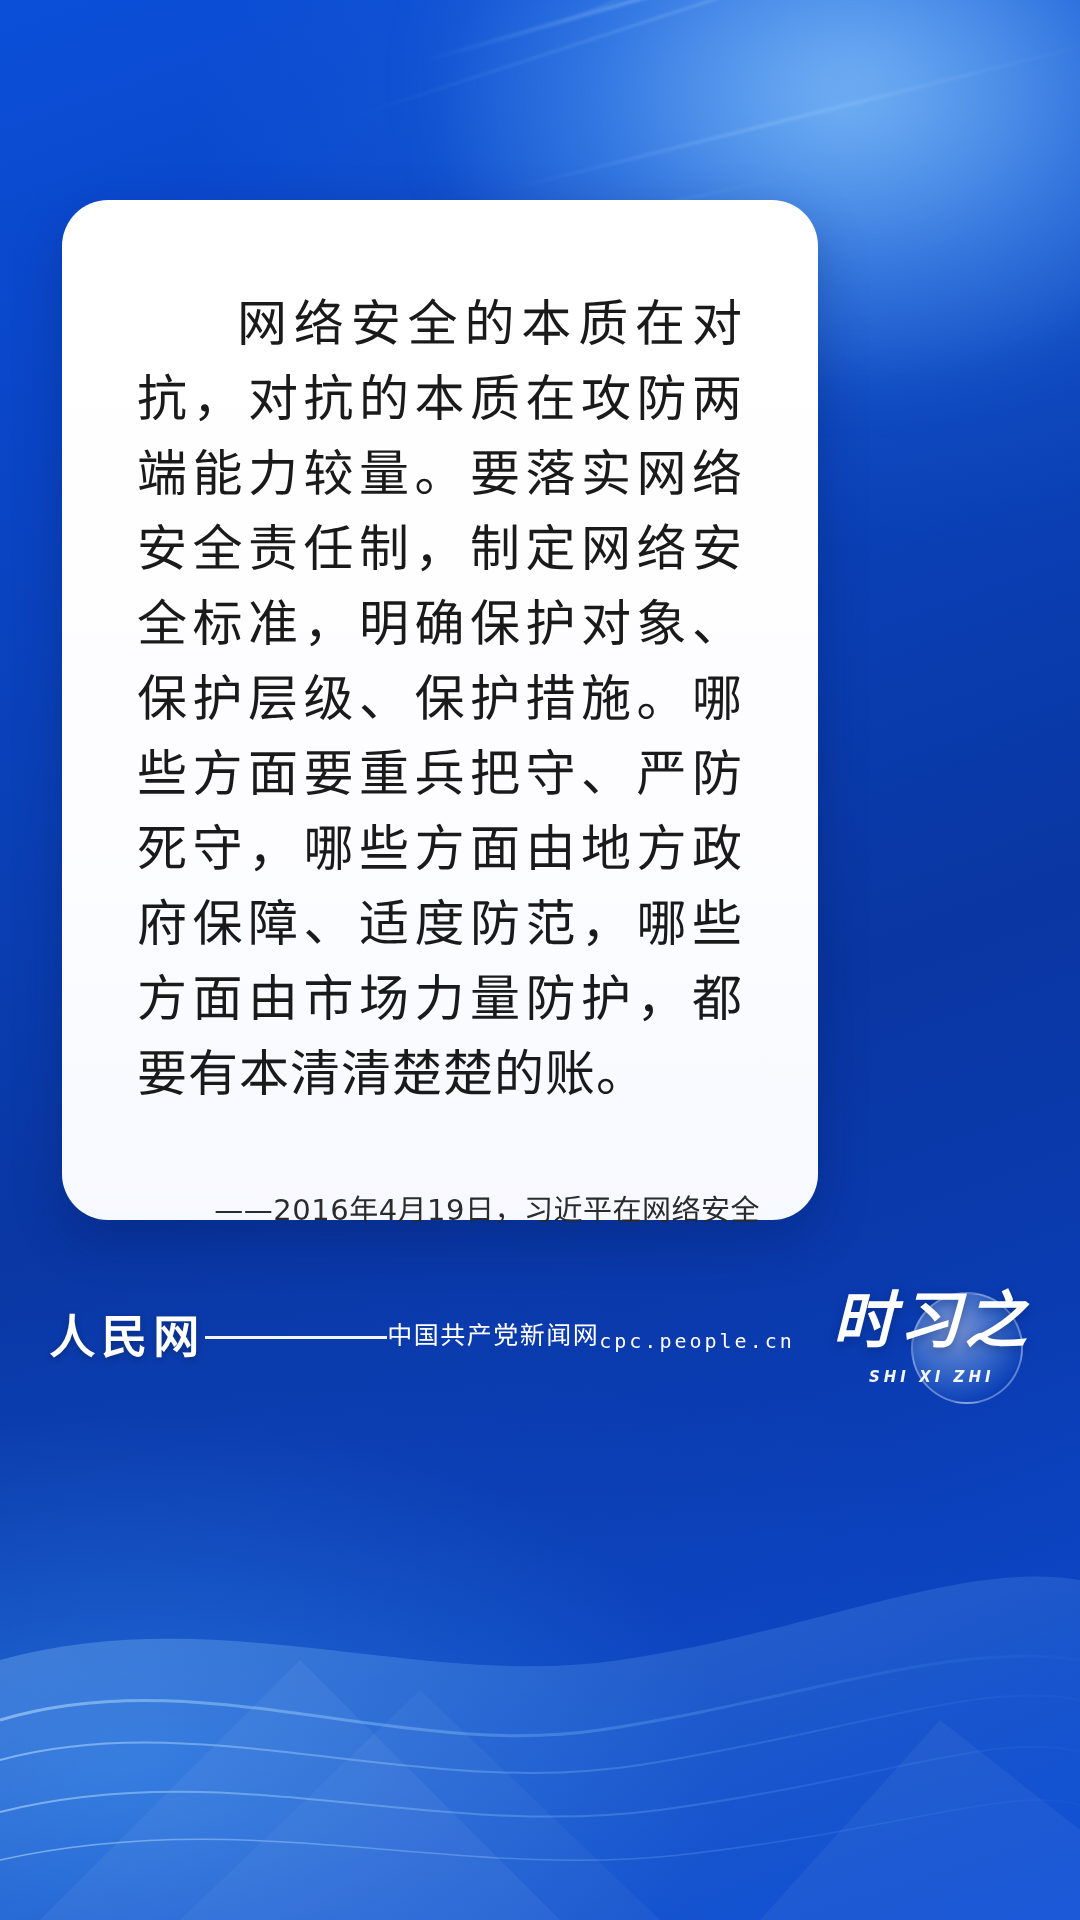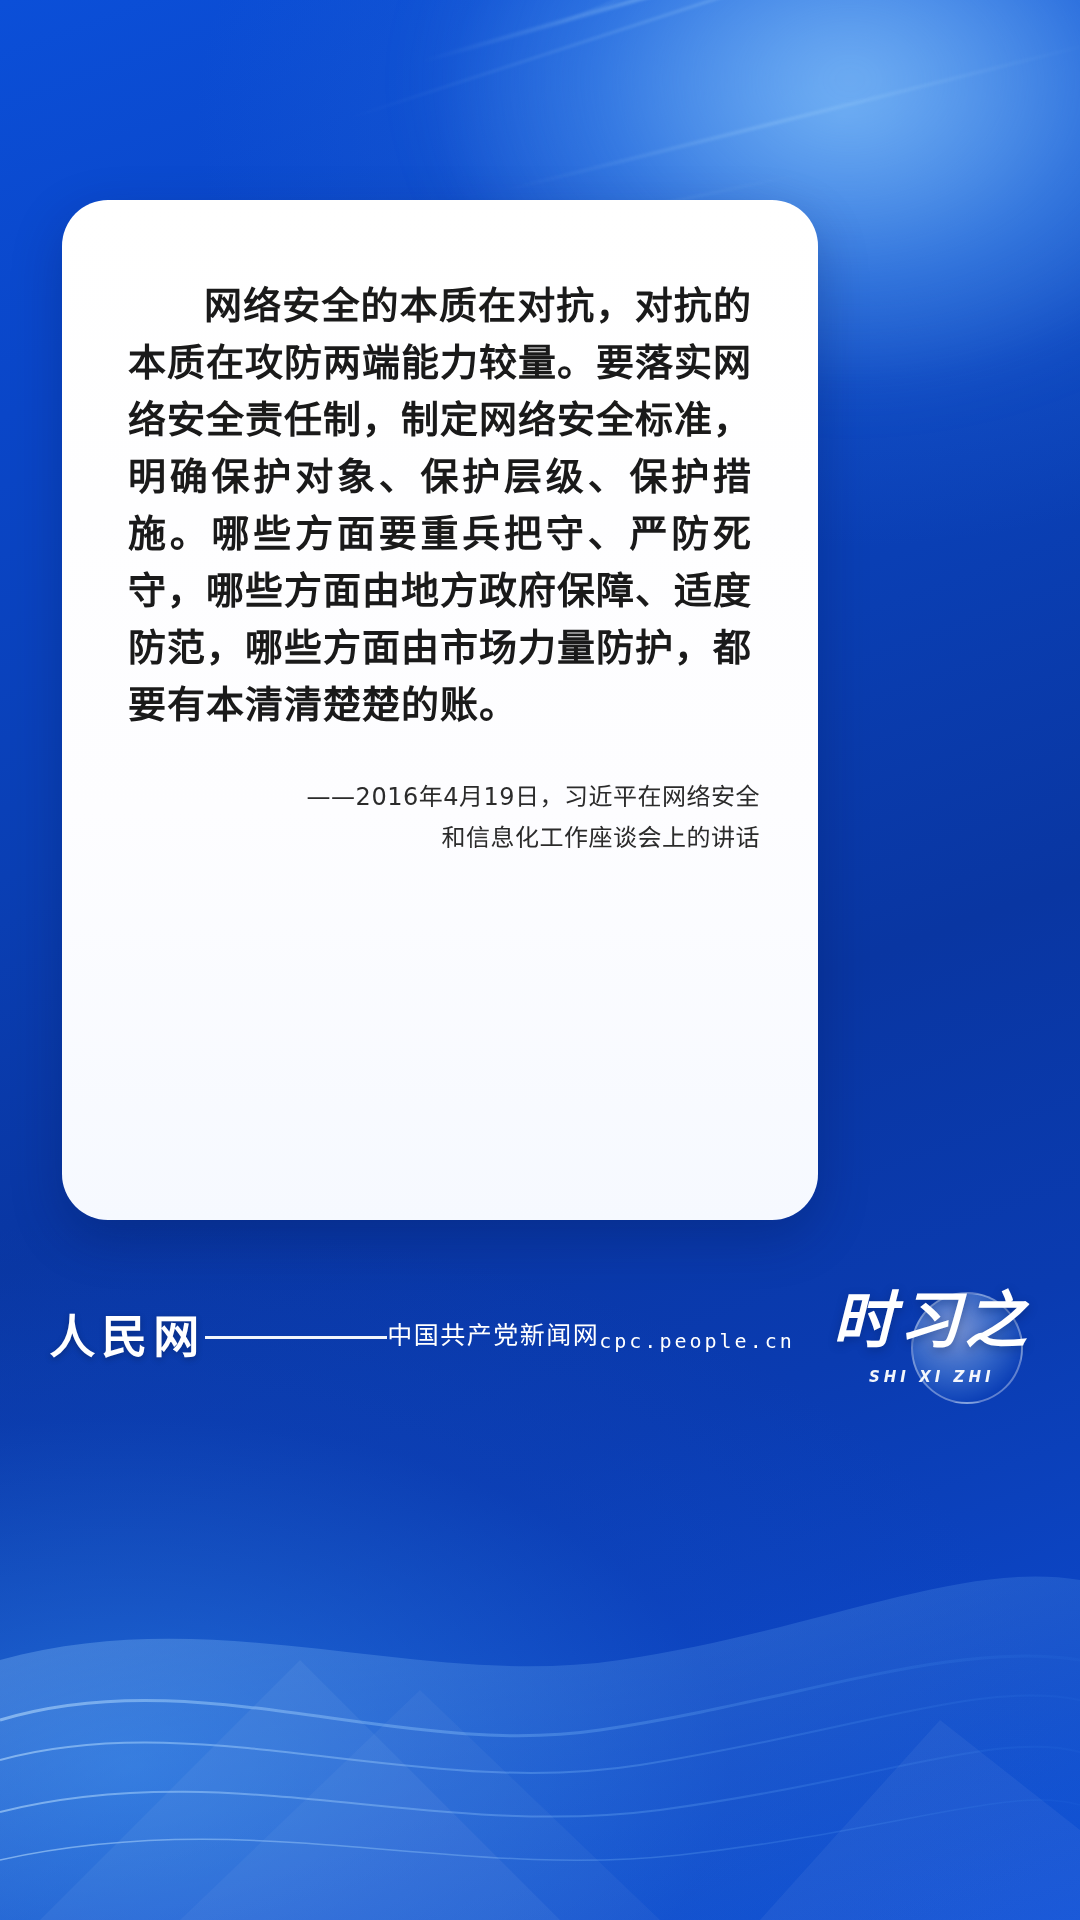--- a/index.html
+++ b/index.html
@@ -58,35 +58,35 @@
     height: 1020px;
     background: linear-gradient(180deg, #ffffff 0%, #fdfdff 60%, #f6f9ff 100%);
     border-radius: 46px 46px 46px 46px;
     box-shadow: 0 18px 50px rgba(0,20,80,0.28);
     box-sizing: border-box;
     padding: 70px 58px 40px 58px;
   }
 
   .quote {
     font-family: "Liberation Serif", "DejaVu Serif", serif;
-    font-weight: bold;
-    font-size: 38px;
+    font-weight: normal;
+    font-size: 50px;
     line-height: 1.5;
     color: #1a1a1a;
     text-indent: 2em;
     letter-spacing: 1px;
-    margin: 8px;
+    margin: 17px;
     text-align: justify;
   }
 
   .attribution {
-    margin-top: 43px;
+    margin-top: 74px;
     text-align: right;
     font-family: "DejaVu Sans", "Liberation Sans", sans-serif;
-    font-size: 24px;
+    font-size: 29px;
     line-height: 1.7;
     color: #2b2b2b;
     letter-spacing: 0.5px;
   }
   .attribution .line { display: block; }
 
   
   .footer {
     position: absolute;
     left: 0;
@@ -204,21 +204,20 @@
       <path d="M40,560 L300,300 L560,560 Z" fill="#ffffff" opacity="0.05"></path>
       <path d="M180,560 L420,330 L660,560 Z" fill="#ffffff" opacity="0.04"></path>
       <path d="M760,560 L940,360 L1080,470 L1080,560 Z" fill="#ffffff" opacity="0.05"></path>
     </svg>
   </div>
 
   <div class="card">
     <p class="quote">网络安全的本质在对抗，对抗的本质在攻防两端能力较量。要落实网络安全责任制，制定网络安全标准，明确保护对象、保护层级、保护措施。哪些方面要重兵把守、严防死守，哪些方面由地方政府保障、适度防范，哪些方面由市场力量防护，都要有本清清楚楚的账。</p>
     <div class="attribution">
       <span class="line">——2016年4月19日，习近平在网络安全</span>
-      <span class="line">和信息化工作座谈会上的讲话</span>
     </div>
   </div>
 
   <div class="footer">
 
     <div class="people-logo">
       <div class="cn-name">人民网</div>
       <div class="rule"></div>
       <div class="sub-cn">中国共产党新闻网</div>
       <div class="sub-en">cpc.people.cn</div>

